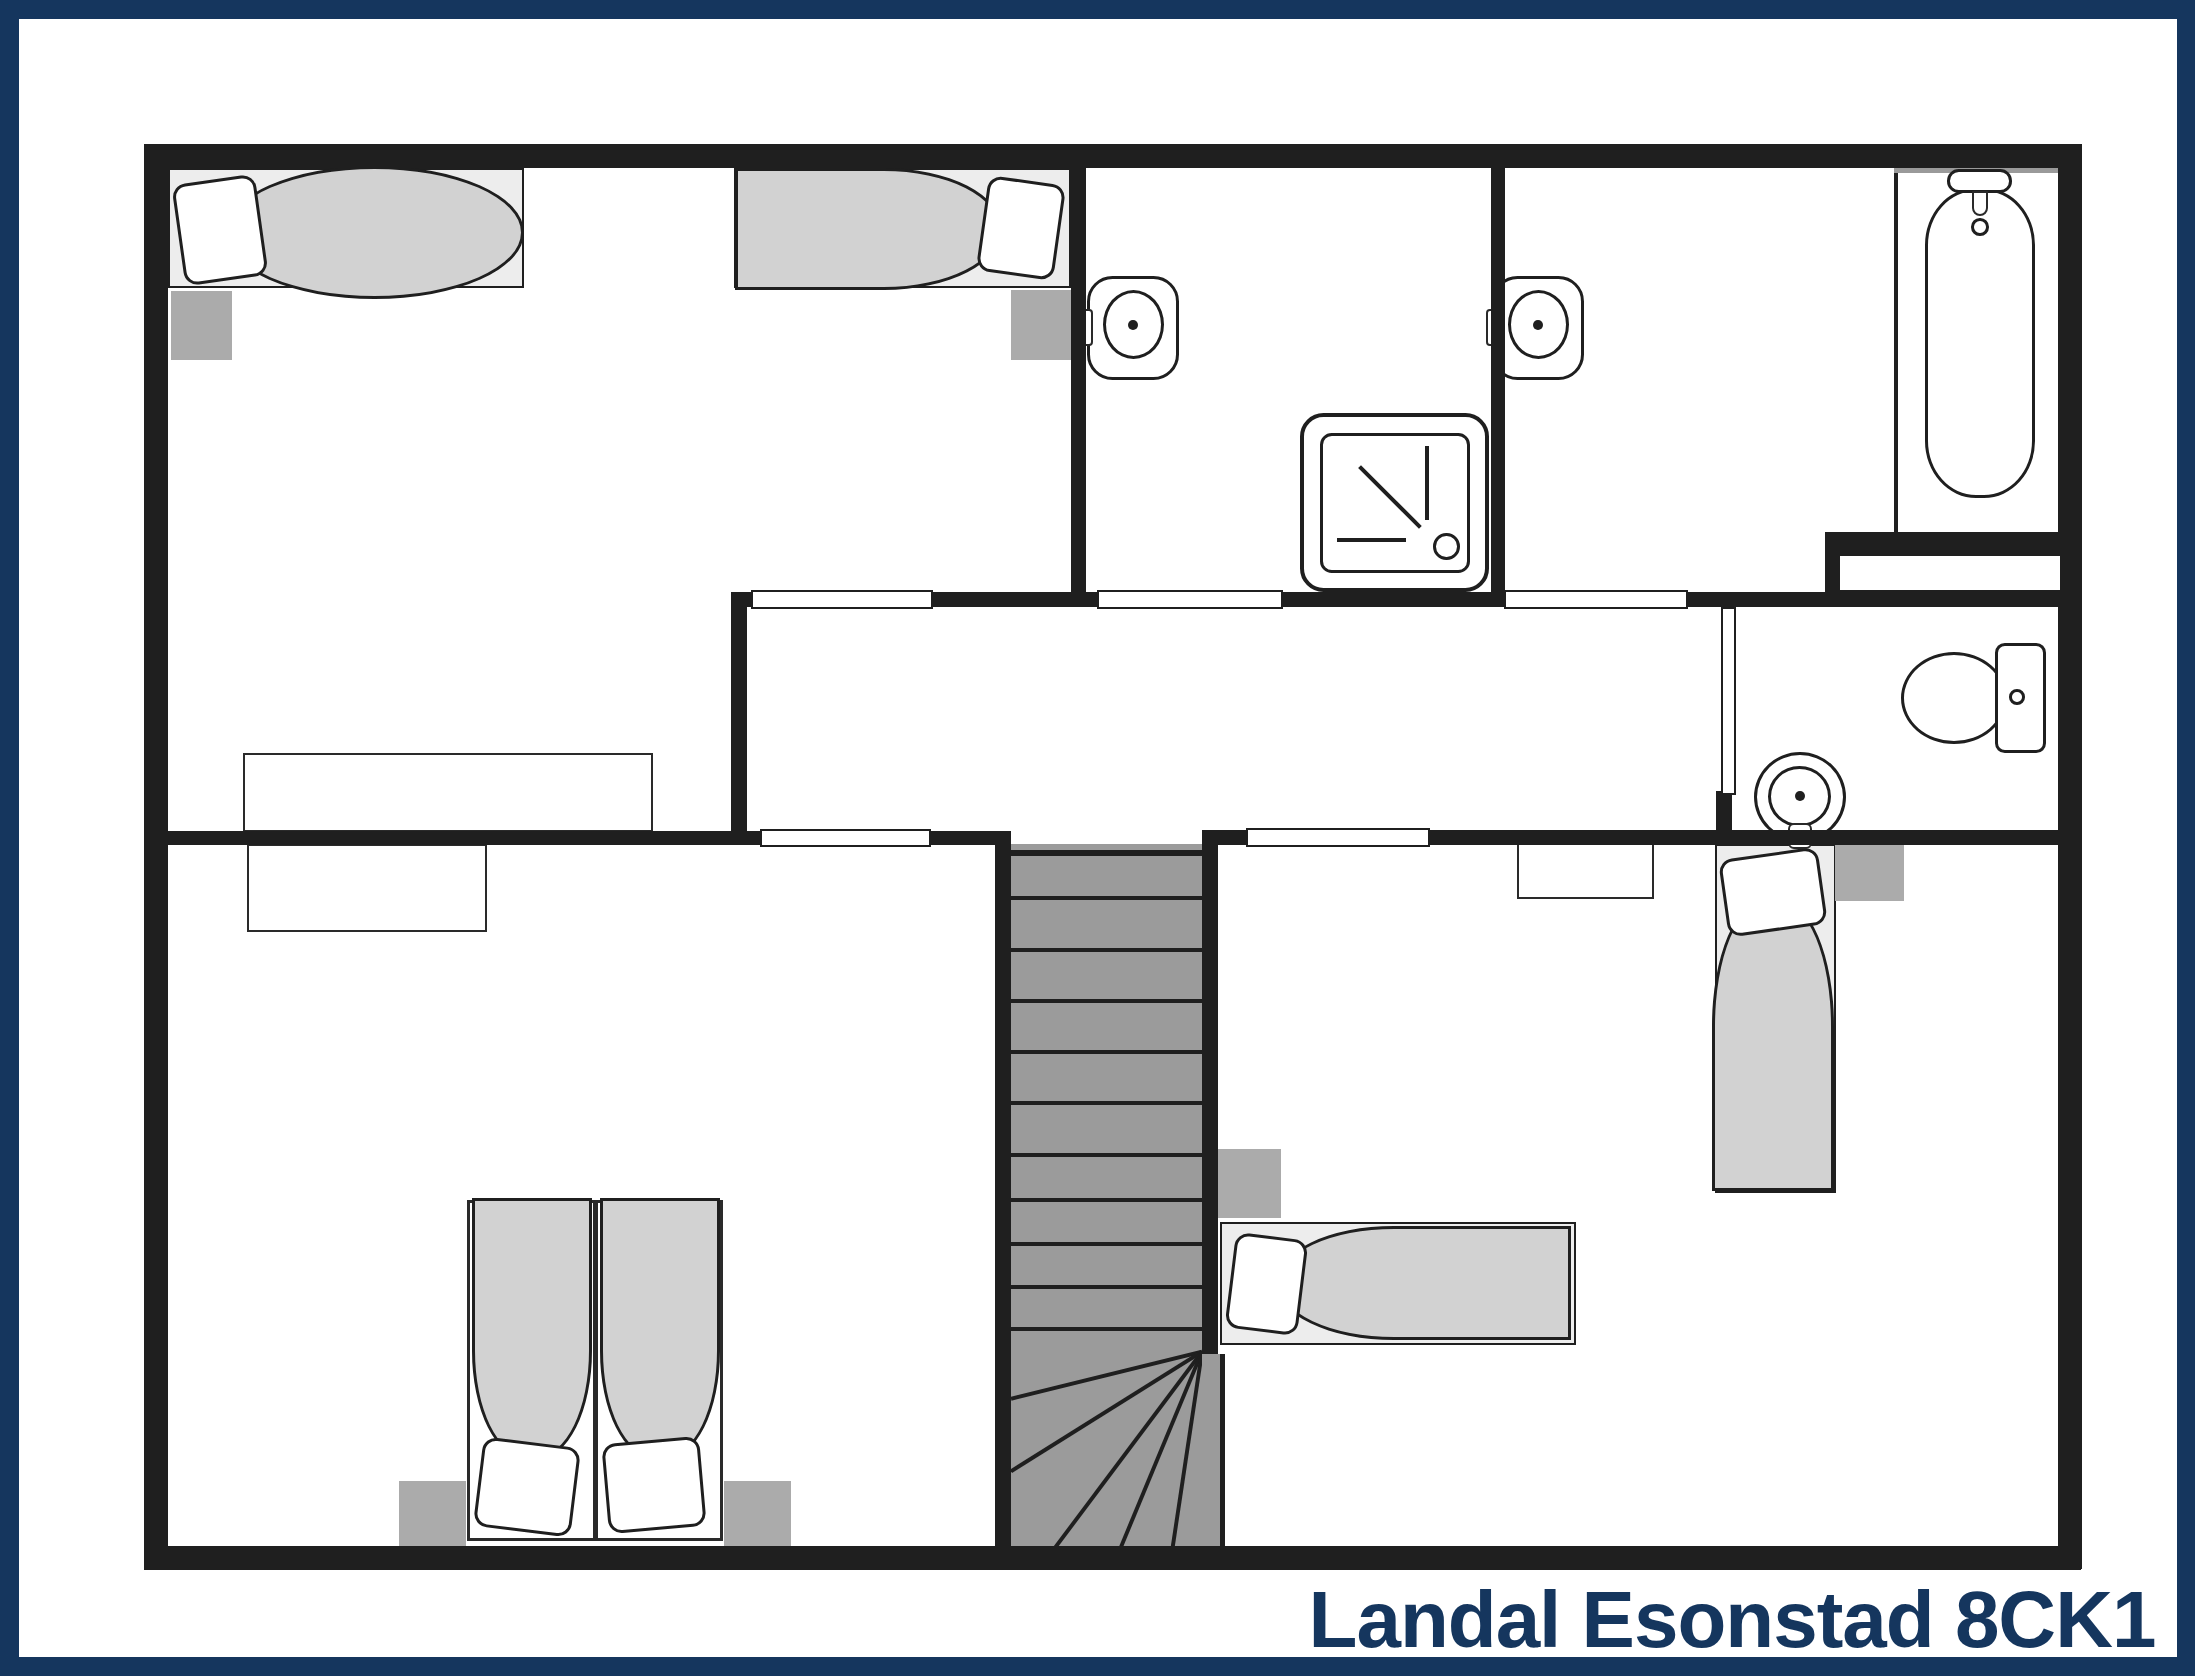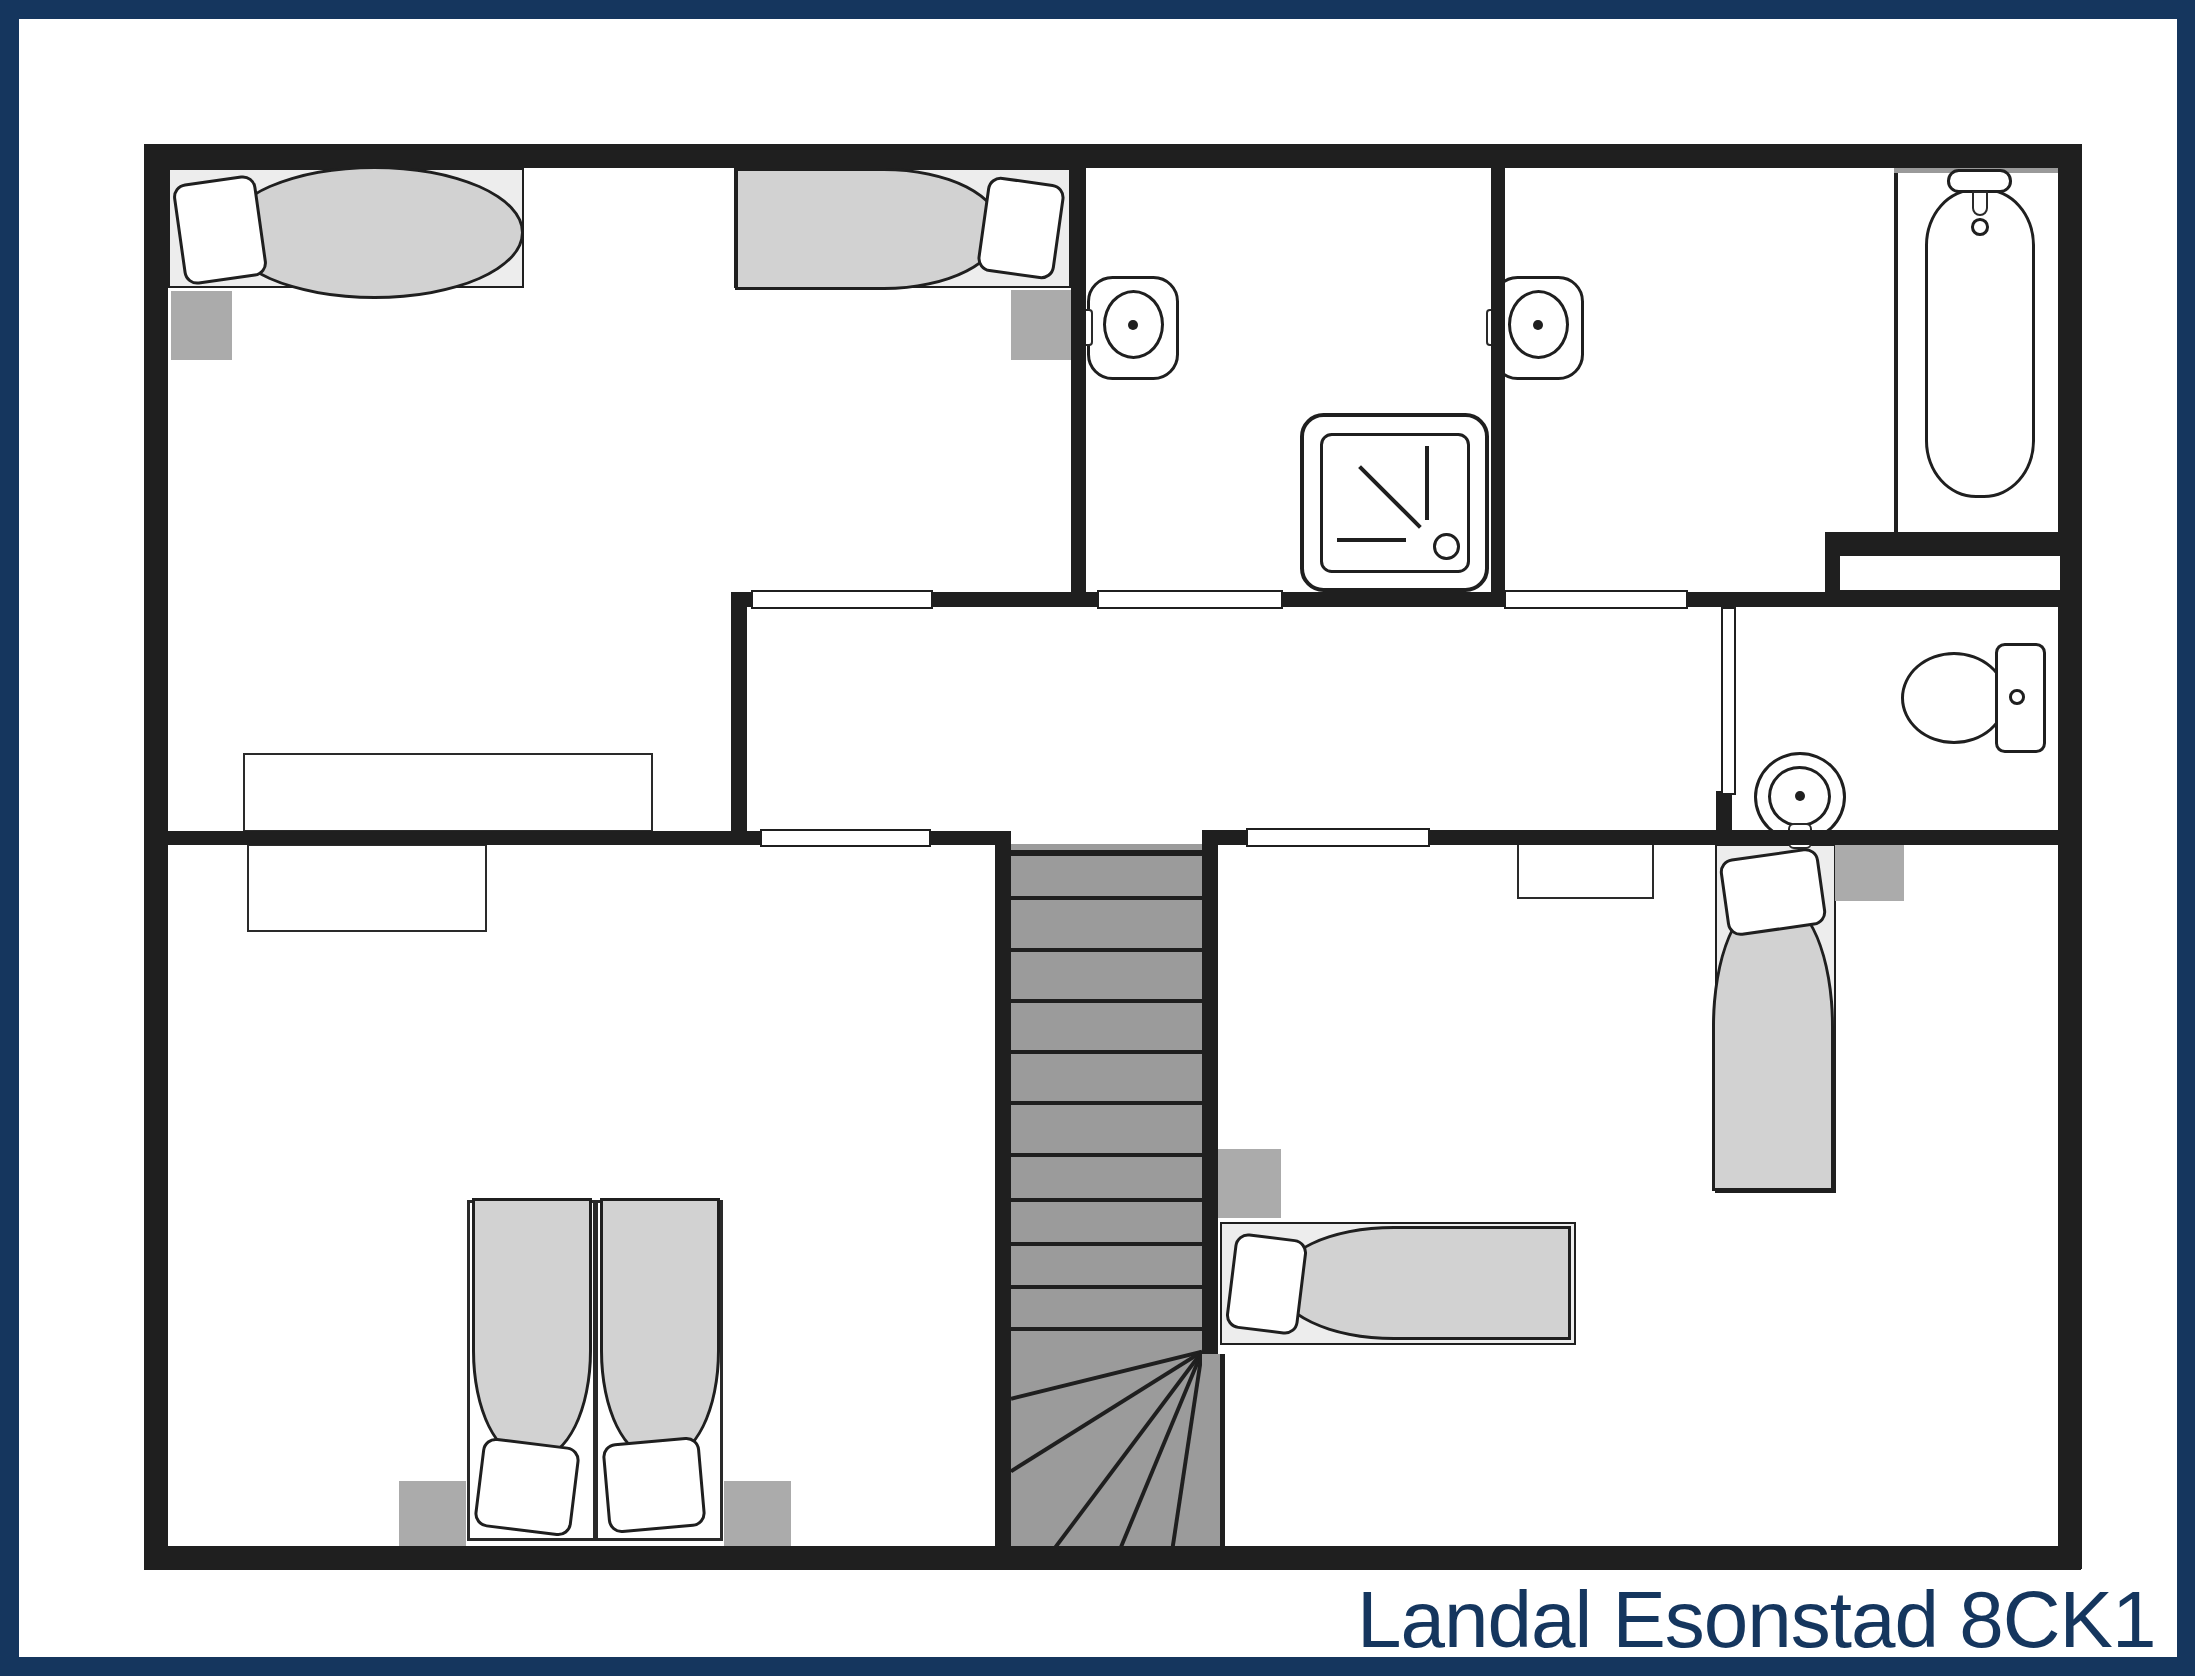--- a/index.html
+++ b/index.html
@@ -16,21 +16,21 @@
   .gap{background:#fff;border:2.9px solid var(--wall);}
   .frame{background:var(--frame);border:2.9px solid var(--wall);}
   .duvet{background:var(--duvet);border:3.9px solid var(--wall);}
   .pillow{background:#fff;border:3.9px solid var(--wall);border-radius:13.7px;}
   .stand{background:var(--stand);}
   .furn{background:#fff;border:2.9px solid #2a2a2a;}
   .outline{background:#fff;border:3.9px solid var(--wall);}
   .thin{background:var(--wall);}
   .tread{position:absolute;left:0;width:191px;height:3.9px;background:var(--wall);}
   .caption{position:absolute;top:1555px;right:21.6px;font-size:80px;color:var(--caption);
-           font-weight:400;letter-spacing:-1px;white-space:nowrap;}
+           font-weight:700;letter-spacing:-1px;white-space:nowrap;}
   svg{display:block;}
 </style>
 </head>
 <body>
 
 <div class="canvas">
 
   <div class="abs room" style="left:149px;top:149px;width:903px;height:663px;"></div>
   <div class="abs room" style="left:1066px;top:149px;width:406px;height:424px;"></div>
   <div class="abs room" style="left:1486px;top:149px;width:553px;height:364px;"></div>

